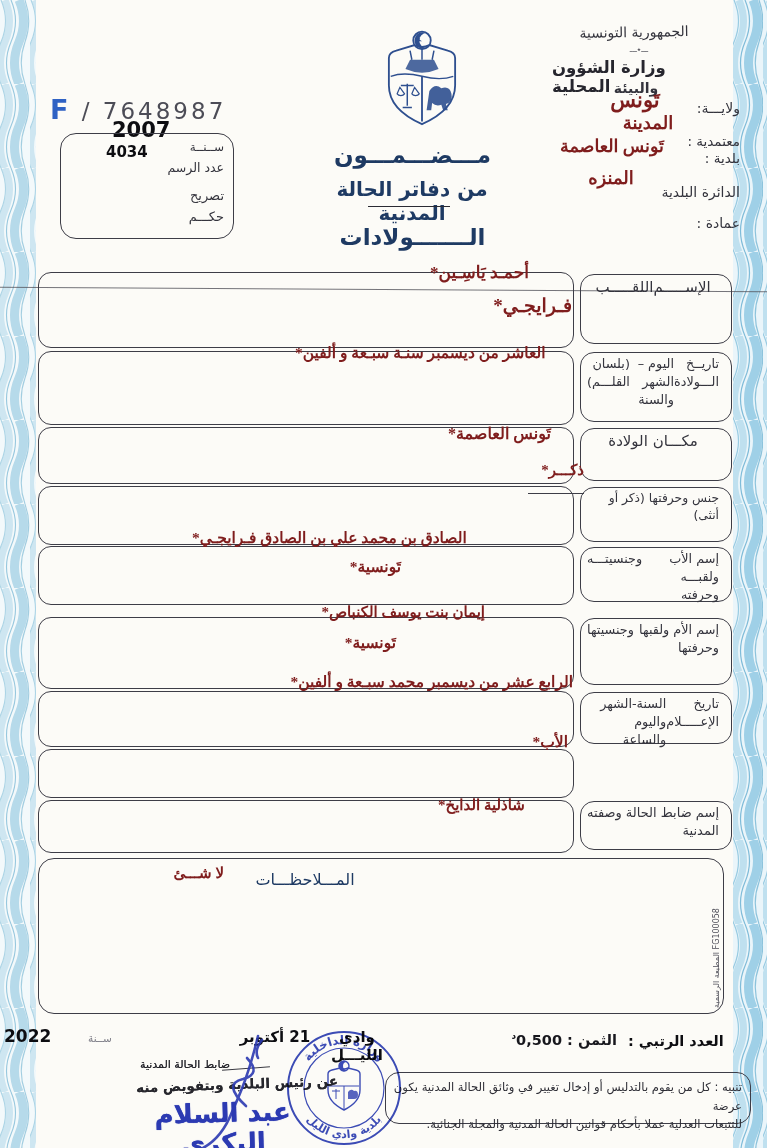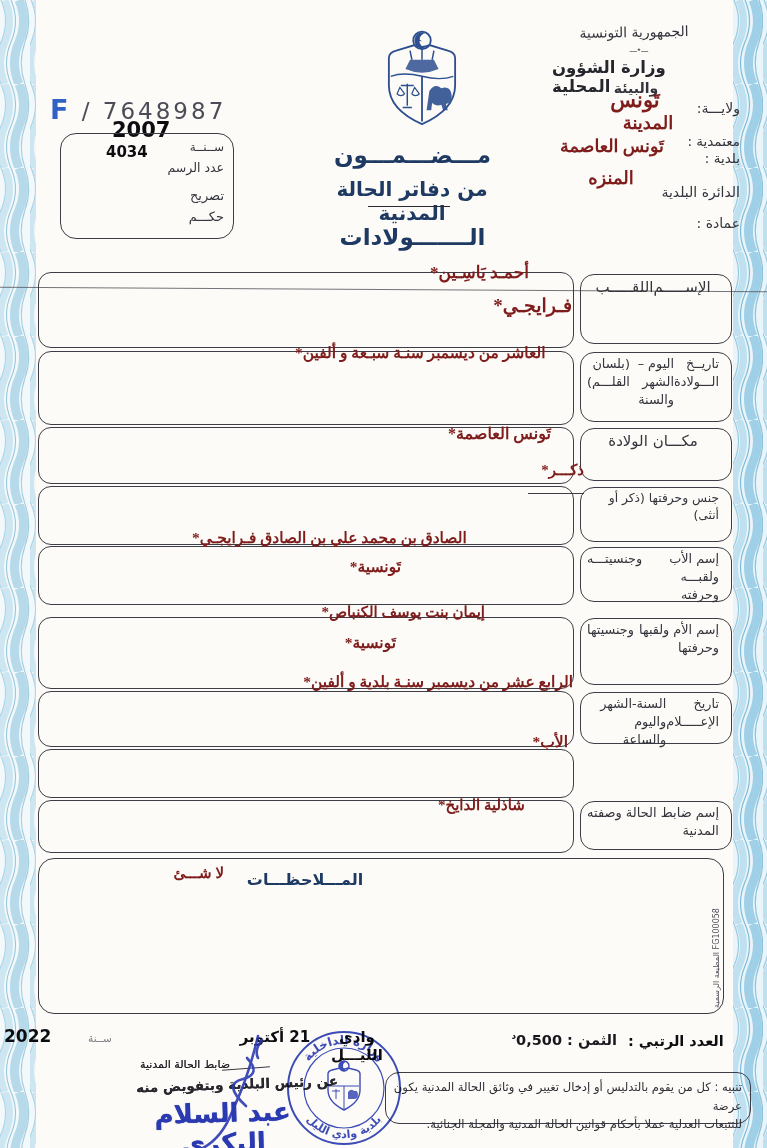--- a/index.html
+++ b/index.html
@@ -153,26 +153,26 @@
 
   <div class="tv" style="left:430px;top:262px;width:142px;text-align:left;font-size:17px">أحمـد يَاسِـين*</div>
   <div class="tv" style="left:494px;top:294px;width:78px;font-size:19px">فـرايجـي*</div>
   <div class="tv" style="left:295px;top:344px;width:272px;text-align:left;font-size:15.5px">العاشر من ديسمبر سنـة سبـعة و ألفين*</div>
   <div class="tv" style="left:448px;top:424px;width:122px;text-align:left;font-size:16px">تَونس العاصمة*</div>
   <div class="tv" style="left:528px;top:461px;width:56px;font-size:15px;border-bottom:1.4px solid #3d3d47;padding-bottom:14px">ذكـــر*</div>
   <div class="tv" style="left:192px;top:529px;width:360px;text-align:left;font-size:15.5px">الصادق بن محمد علي بن الصادق فـرايجـي*</div>
   <div class="tv" style="left:343px;top:558px;width:58px;font-size:15.5px">تَونسية*</div>
   <div class="tv" style="left:323px;top:603px;width:162px;font-size:15px">إيمان بنت يوسف الكنباص*</div>
   <div class="tv" style="left:338px;top:634px;width:58px;font-size:15.5px">تَونسية*</div>
-  <div class="tv" style="left:305px;top:673px;width:268px;text-align:left;font-size:15.5px">الرابع عشر من ديسمبر سنـة بلدية و ألفين*</div>
+  <div class="tv" style="left:305px;top:673px;width:268px;text-align:left;font-size:15.5px">الرابع عشر من ديسمبر محمد سبـعة و ألفين*</div>
   <div class="tv" style="left:518px;top:733px;width:50px;font-size:15.5px">الأب*</div>
   <div class="tv" style="left:438px;top:796px;width:134px;text-align:left;font-size:15px">شاذلية الدايخ*</div>
 
   <div class="box" style="left:38px;top:858px;width:684px;height:154px;border-radius:16px"></div>
-  <div class="abs rtl navy" style="left:240px;top:870px;width:130px;text-align:center;font-size:16px;font-weight:bold">المـــلاحظـــات</div>
+  <div class="abs rtl navy" style="left:240px;top:870px;width:130px;text-align:center;font-size:16px;font-weight:normal">المـــلاحظـــات</div>
   <div class="tv" style="left:140px;top:864px;width:84px;font-size:15px">لا شـــئ</div>
 
   <div class="abs" style="left:712px;top:1008px;transform:rotate(-90deg);transform-origin:0 0;font-size:8px;color:#50505a;white-space:nowrap;width:150px">المطبعة الرسمية  FG100058</div>
 
   <div class="abs rtl b" style="left:628px;top:1033px;font-size:14.5px">العدد الرتبي :</div>
   <div class="abs rtl" style="left:505px;top:1031px;width:112px;text-align:right;font-size:14.5px;font-weight:bold;color:#17171d">
     <span>الثمن :</span>
     <span>0,500</span><sup class="dinar">د</sup>
   </div>
 

